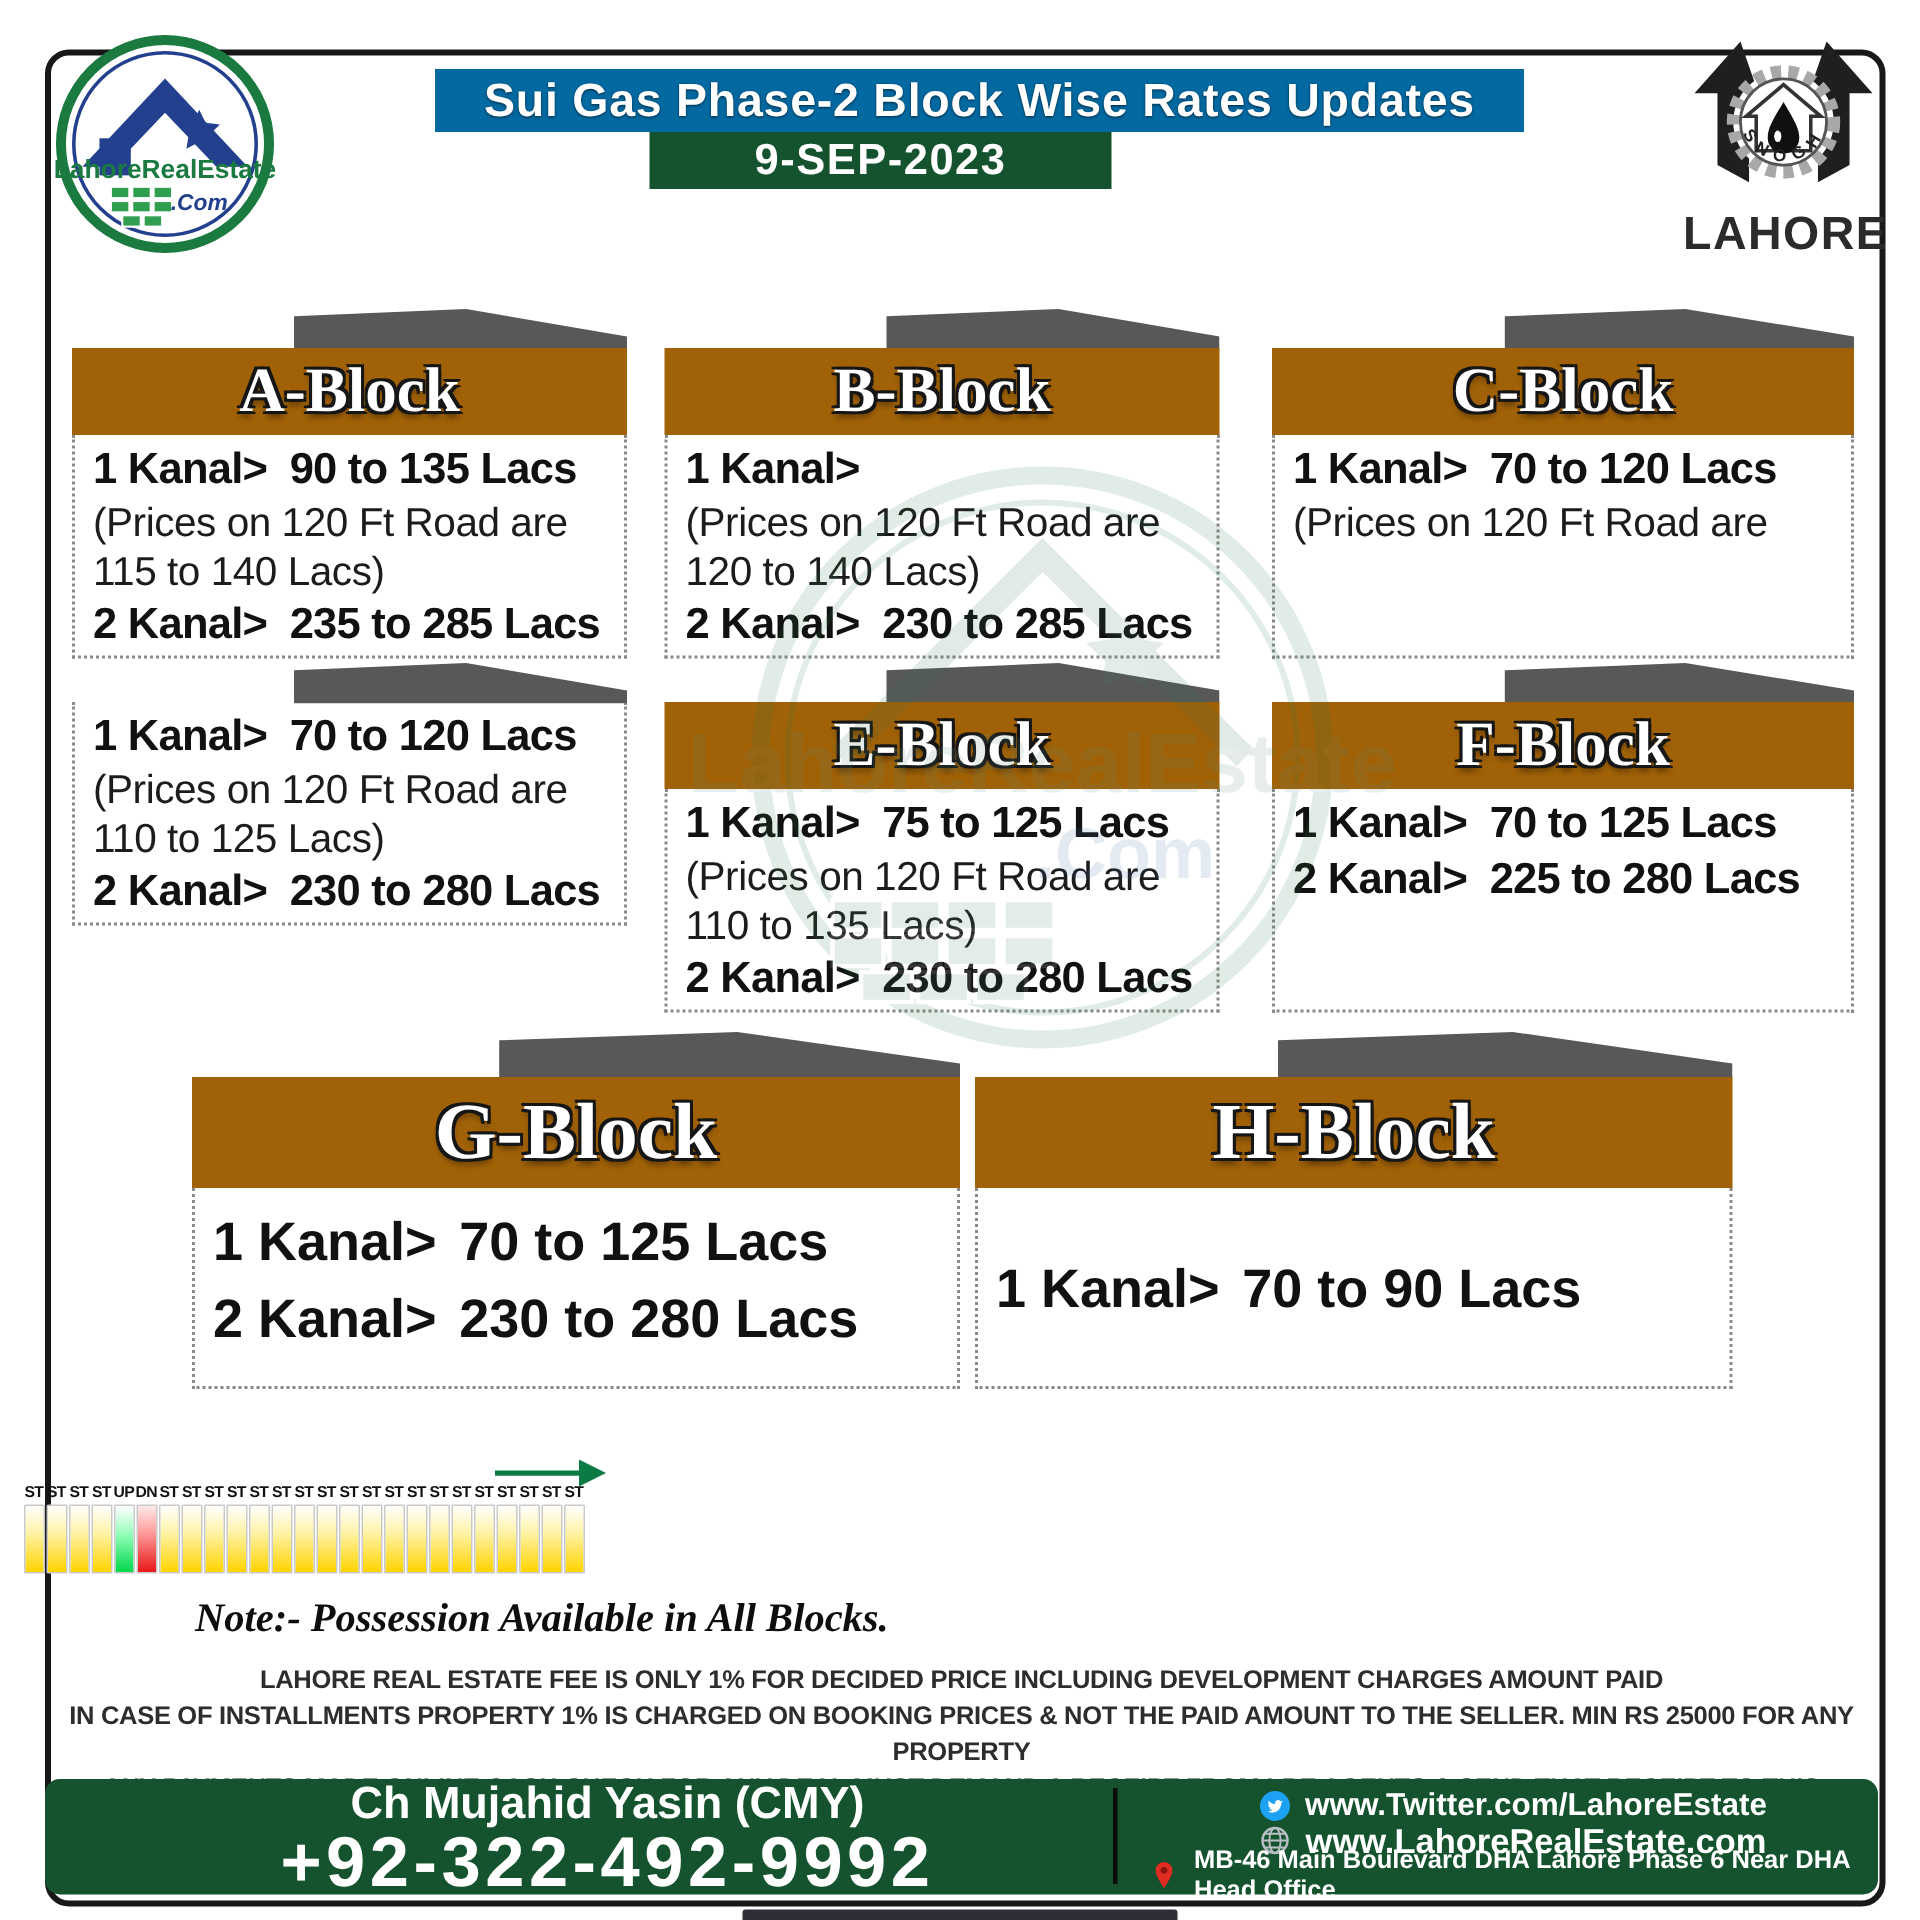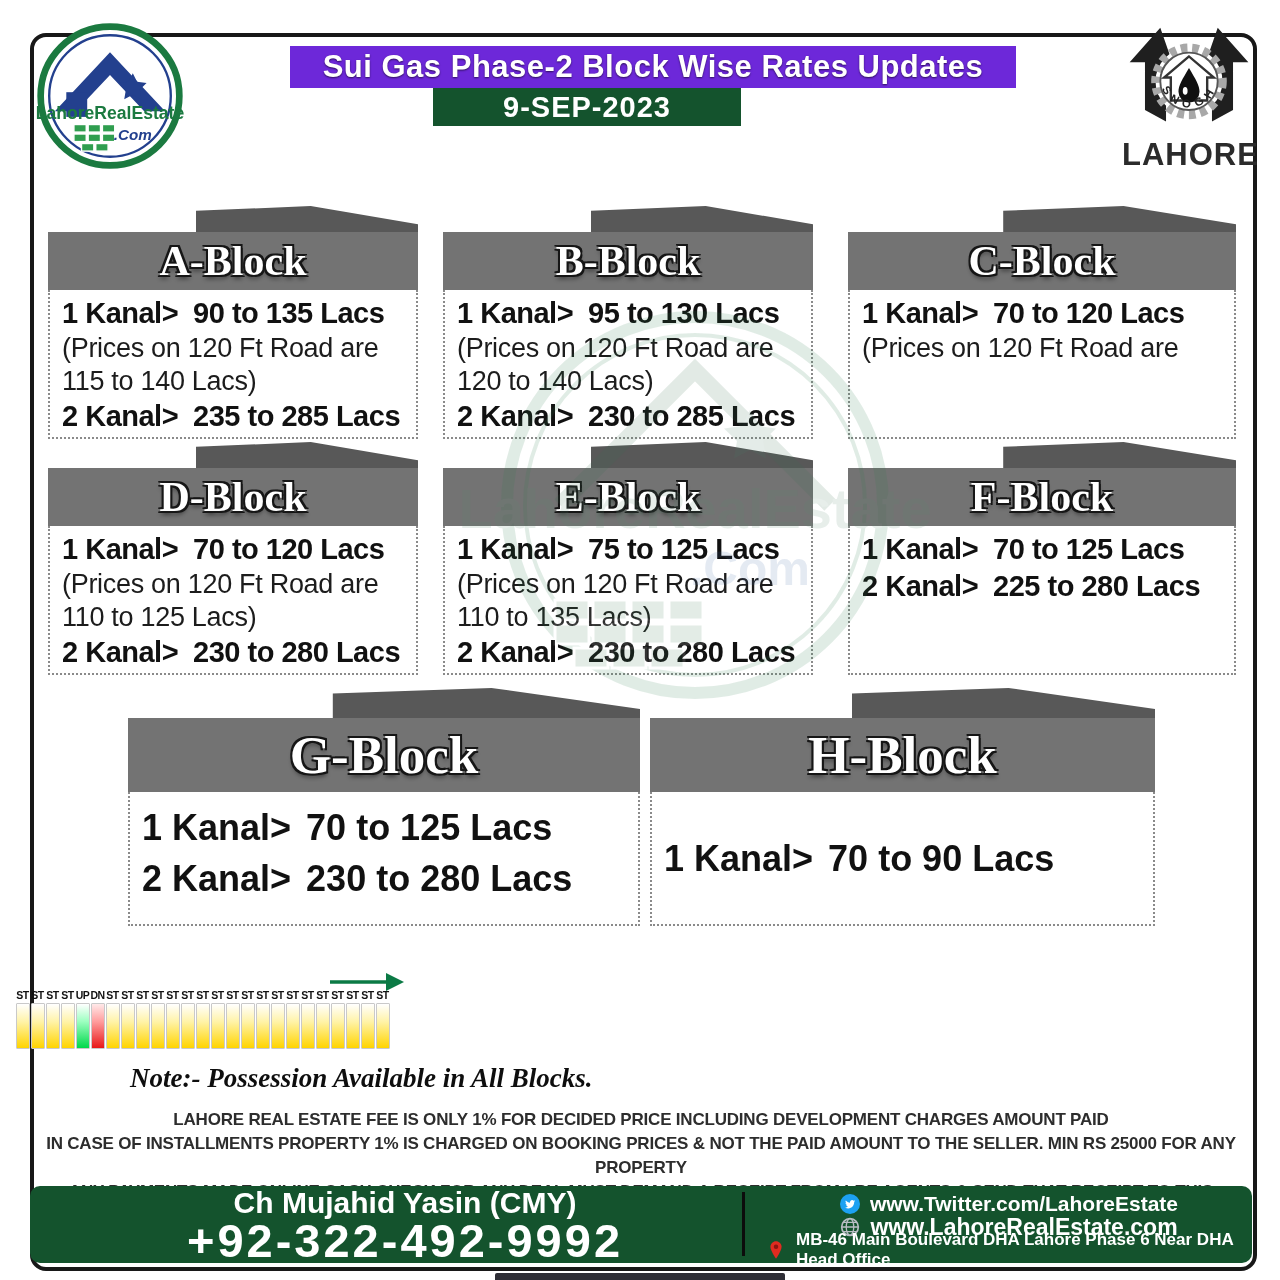--- a/index.html
+++ b/index.html
@@ -9,21 +9,21 @@
   }
   
   .frame{position:absolute;left:30px;top:33px;width:1219px;height:1230px;
     border:4px solid #181818;border-radius:16px;z-index:1;}
 
   
   .brand-logo{position:absolute;left:34px;top:20px;width:152px;height:152px;z-index:4;}
 
   
   .title-bar{position:absolute;left:290px;top:46px;width:726px;height:42px;
-    background:#6d28d9;color:#fff;font-weight:bold;font-size:31px;
+    background:#0369a1;color:#fff;font-weight:bold;font-size:31px;
     display:flex;align-items:center;justify-content:center;z-index:4;
     text-shadow:0 1px 2px rgba(0,0,0,.6);letter-spacing:.5px;}
   .date-bar{position:absolute;left:433px;top:88px;width:308px;height:38px;
     background:#14532d;color:#fff;font-weight:bold;font-size:29px;
     display:flex;align-items:center;justify-content:center;z-index:4;letter-spacing:1px;}
 
   
   .society-logo{position:absolute;left:1122px;top:22px;width:134px;z-index:4;text-align:center;}
   .society-city{font-size:31px;font-weight:bold;color:#2b2b2b;letter-spacing:1px;margin-top:-4px;
     font-family:"Liberation Sans",sans-serif;}
@@ -38,21 +38,21 @@
   .pos0{left:48px;top:232px;width:370px;}
   .pos1{left:443px;top:232px;width:370px;}
   .pos2{left:848px;top:232px;width:388px;}
   .pos3{left:48px;top:468px;width:370px;}
   .pos4{left:443px;top:468px;width:370px;}
   .pos5{left:848px;top:468px;width:388px;}
   .pos6{left:128px;top:718px;width:512px;}
   .pos7{left:650px;top:718px;width:505px;}
   .ribbon{position:absolute;left:0;top:-26px;width:100%;height:27px;fill:#585858;}
   .big .ribbon{top:-30px;height:31px;}
-  .card-header{position:relative;height:58px;background:#737373;
+  .card-header{position:relative;height:58px;background:#a16207;
     display:flex;align-items:center;justify-content:center;
     font-family:"Liberation Serif",serif;font-weight:bold;font-size:42px;color:#fff;
     text-shadow:-2px -2px 0 #161616,2px -2px 0 #161616,-2px 2px 0 #161616,2px 2px 0 #161616,0 4px 4px rgba(0,0,0,.45);}
   .big .card-header{height:74px;font-size:53px;}
   .card-body{height:149px;border:2px dotted #8a8a8a;border-top:none;
     padding:5px 10px 0 12px;box-sizing:border-box;}
   .big .card-body{height:134px;padding-top:10px;}
   .card-body.vcenter{display:flex;flex-direction:column;justify-content:center;padding-top:0;}
   .rate-row{display:flex;align-items:baseline;font-weight:bold;font-size:29px;color:#111;
     line-height:37px;letter-spacing:-0.5px;}
@@ -189,21 +189,20 @@
       </div>
     </section>
     <section class="card pos1">
       <svg class="ribbon" viewBox="0 0 100 28" preserveAspectRatio="none">
         <polygon points="40,5 71,0 100,19 100,28 40,28"></polygon>
       </svg>
       <div class="card-header">B-Block</div>
       <div class="card-body">
         <div class="rate-row">
           <span class="rate-label">1 Kanal&gt;</span>
-          <span class="rate-value">95 to 130 Lacs</span>
         </div>
         <div class="note-row">(Prices on 120 Ft Road are</div>
         <div class="note-row">120 to 140 Lacs)</div>
         <div class="rate-row">
           <span class="rate-label">2 Kanal&gt;</span>
           <span class="rate-value">230 to 285 Lacs</span>
         </div>
       </div>
     </section>
     <section class="card pos2">
@@ -216,21 +215,20 @@
           <span class="rate-label">1 Kanal&gt;</span>
           <span class="rate-value">70 to 120 Lacs</span>
         </div>
         <div class="note-row">(Prices on 120 Ft Road are</div>
       </div>
     </section>
     <section class="card pos3">
       <svg class="ribbon" viewBox="0 0 100 28" preserveAspectRatio="none">
         <polygon points="40,5 71,0 100,19 100,28 40,28"></polygon>
       </svg>
-      <div class="card-header">D-Block</div>
       <div class="card-body">
         <div class="rate-row">
           <span class="rate-label">1 Kanal&gt;</span>
           <span class="rate-value">70 to 120 Lacs</span>
         </div>
         <div class="note-row">(Prices on 120 Ft Road are</div>
         <div class="note-row">110 to 125 Lacs)</div>
         <div class="rate-row">
           <span class="rate-label">2 Kanal&gt;</span>
           <span class="rate-value">230 to 280 Lacs</span>

